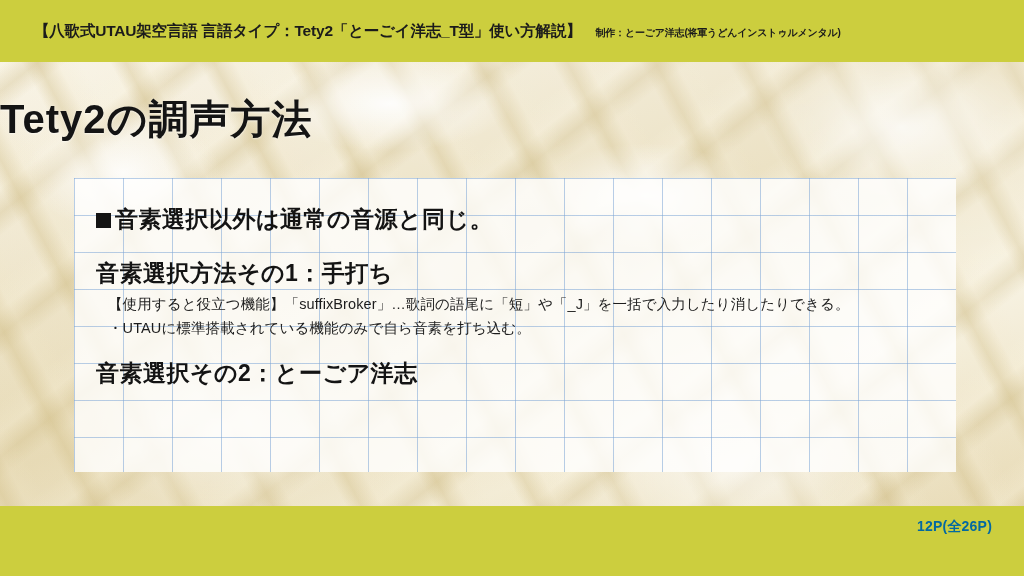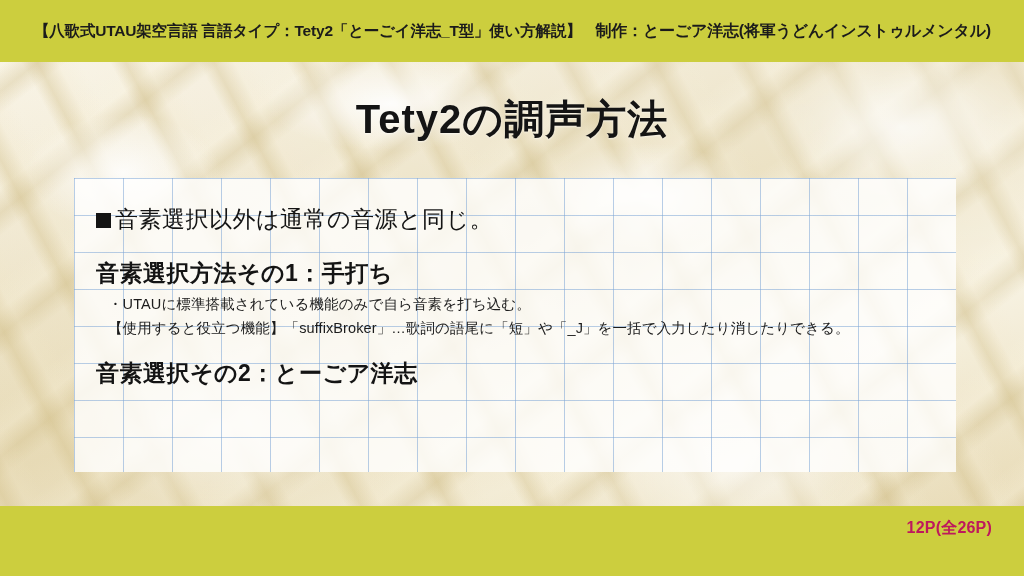--- a/index.html
+++ b/index.html
@@ -70,54 +70,54 @@
     padding-left: 34px;
     white-space: nowrap;
   }
   .header-title {
     font-size: 15.5px;
     font-weight: bold;
     color: #1b1b1b;
     letter-spacing: -0.2px;
   }
   .header-credit {
-    font-size: 16px;
+    font-size: 10px;
     font-weight: bold;
     color: #1b1b1b;
     margin-left: 14px;
     letter-spacing: -0.2px;
   }
 
   
   .band-bottom {
     position: absolute;
     left: 0;
     bottom: 0;
     width: 1024px;
     height: 70px;
     background: #ccce3e;
     z-index: 5;
   }
   .page-number {
     position: absolute;
     right: 32px;
     top: 12px;
-    font-size: 16px;
-    font-weight: bold;
-    color: #be185d;
+    font-size: 14px;
+    font-weight: bold;
+    color: #0369a1;
     letter-spacing: 0.2px;
   }
 
   
   .slide-title {
     position: absolute;
     top: 92px;
     left: 0;
     width: 1024px;
-    text-align: center;
+    text-align: left;
     font-size: 40px;
     font-weight: bold;
     color: #141414;
     letter-spacing: 1px;
     z-index: 4;
     text-shadow: 0 1px 2px rgba(255,255,255,0.55);
   }
 
   
   .content-panel {
@@ -141,21 +141,21 @@
     width: 882px;
     height: 294px;
     padding: 0;
   }
 
   .line-heading-main {
     position: absolute;
     left: 22px;
     top: 26px;
     font-size: 23px;
-    font-weight: normal;
+    font-weight: bold;
     color: #141414;
     letter-spacing: 0.5px;
     white-space: nowrap;
   }
 
   .section {
     position: absolute;
     left: 22px;
     white-space: nowrap;
   }
@@ -206,22 +206,22 @@
 
   <div class="content-panel">
     <div class="content-body">
 
       <div class="line-heading-main">
         <span class="sq-marker"></span><span>音素選択以外は通常の音源と同じ。</span>
       </div>
 
       <div class="section section-1">
         <div class="section-heading">音素選択方法その1：手打ち</div>
+        <div class="section-line">【使用すると役立つ機能】「suffixBroker」…歌詞の語尾に「短」や「_J」を一括で入力したり消したりできる。</div>
         <div class="section-line">・UTAUに標準搭載されている機能のみで自ら音素を打ち込む。</div>
-        <div class="section-line">【使用すると役立つ機能】「suffixBroker」…歌詞の語尾に「短」や「_J」を一括で入力したり消したりできる。</div>
       </div>
 
       <div class="section section-2">
         <div class="section-heading">音素選択その2：とーごア洋志</div>
       </div>
 
     </div>
   </div>
 
   <div class="band-bottom">

